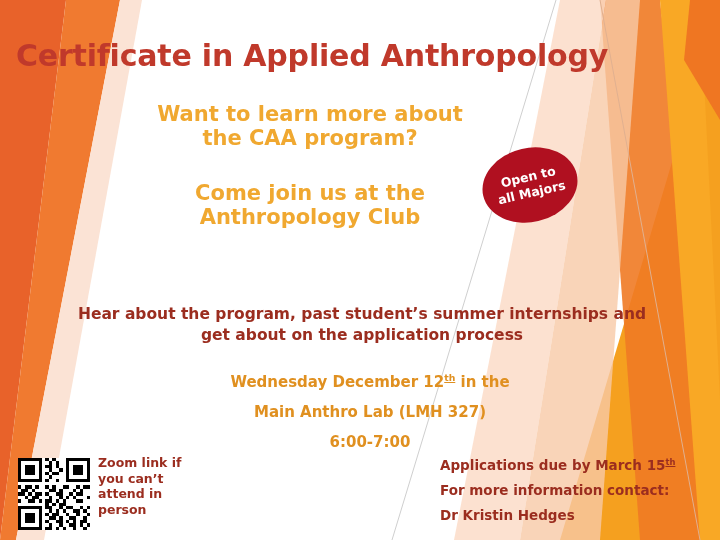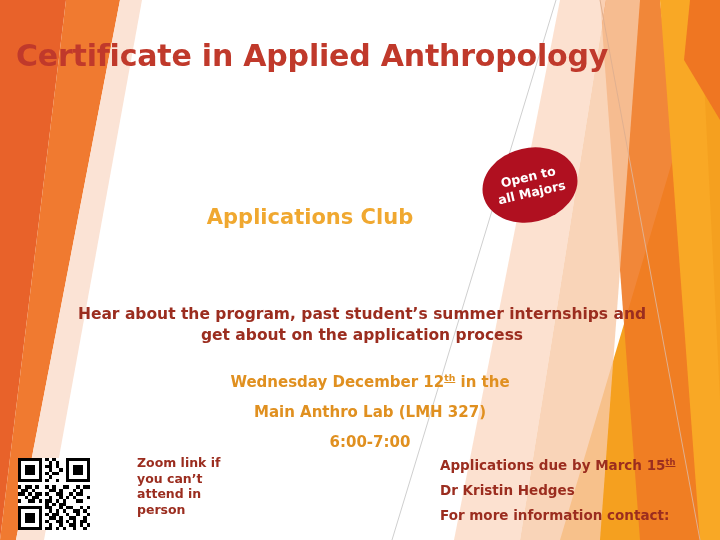--- a/index.html
+++ b/index.html
@@ -128,21 +128,20 @@
   }
   .zoomnote {
     position: absolute;
     left: 98px;
     top: 455px;
     width: 110px;
     font-size: 12.5px;
     font-weight: bold;
     color: #9b2d1f;
     line-height: 1.25;
-    margin-left: 39px;
   }
   .apply {
     position: absolute;
     left: 440px;
     top: 453px;
     width: 268px;
     font-size: 13.5px;
     font-weight: bold;
     color: #9b2d1f;
     line-height: 1.85;
@@ -166,24 +165,28 @@
     <polygon points="660,0 700,0 720,400 720,540 700,540" fill="#f9a825"></polygon>
     <polygon points="560,0 606,0 520,540 454,540" fill="#fbdcc8" opacity="0.85"></polygon>
     <polygon points="606,0 640,0 600,540 520,540" fill="#f8c9a6" opacity="0.8"></polygon>
     <polygon points="690,0 720,0 720,120 684,60" fill="#ef7622"></polygon>
     <line x1="556" y1="0" x2="392" y2="540" stroke="#cfcfcf" stroke-width="1" fill="none"></line>
     <line x1="600" y1="0" x2="700" y2="540" stroke="#e0b090" stroke-width="1" fill="none"></line>
   </svg>
 
   <div class="title">Certificate in Applied Anthropology</div>
 
+  <div class="subhead">
+    <span>Want to learn more about</span><br>
+    <span>the CAA program?</span>
+  </div>
 
   <div class="subhead2">
-    <br>
-    <span>Applications Club</span><br>
+    <span>Come join us at the</span><br>
+    <span>Anthropology Club</span><br>
   </div>
 
   <div class="badge">
     <div class="badge-text">
       <span>Open to</span><br>
       <span>all Majors</span>
     </div>
   </div>
 
   <div class="bodytext">
@@ -300,17 +303,17 @@
         <rect x="13" y="20" width="1" height="1"></rect>
         <rect x="16" y="20" width="1" height="1"></rect>
         <rect x="19" y="20" width="1" height="1"></rect>
     </g>
   </svg>
 
   <div class="zoomnote">Zoom link if you can’t attend in person</div>
 
   <div class="apply">
     <span class="line"><span>Applications due by March 15</span><sup>th</sup></span>
+    <span class="line">For more information contact:</span>
     <span class="line">Dr Kristin Hedges</span>
-    <span class="line">For more information contact:</span>
   </div>
 
 </div>
 
 </body></html>

